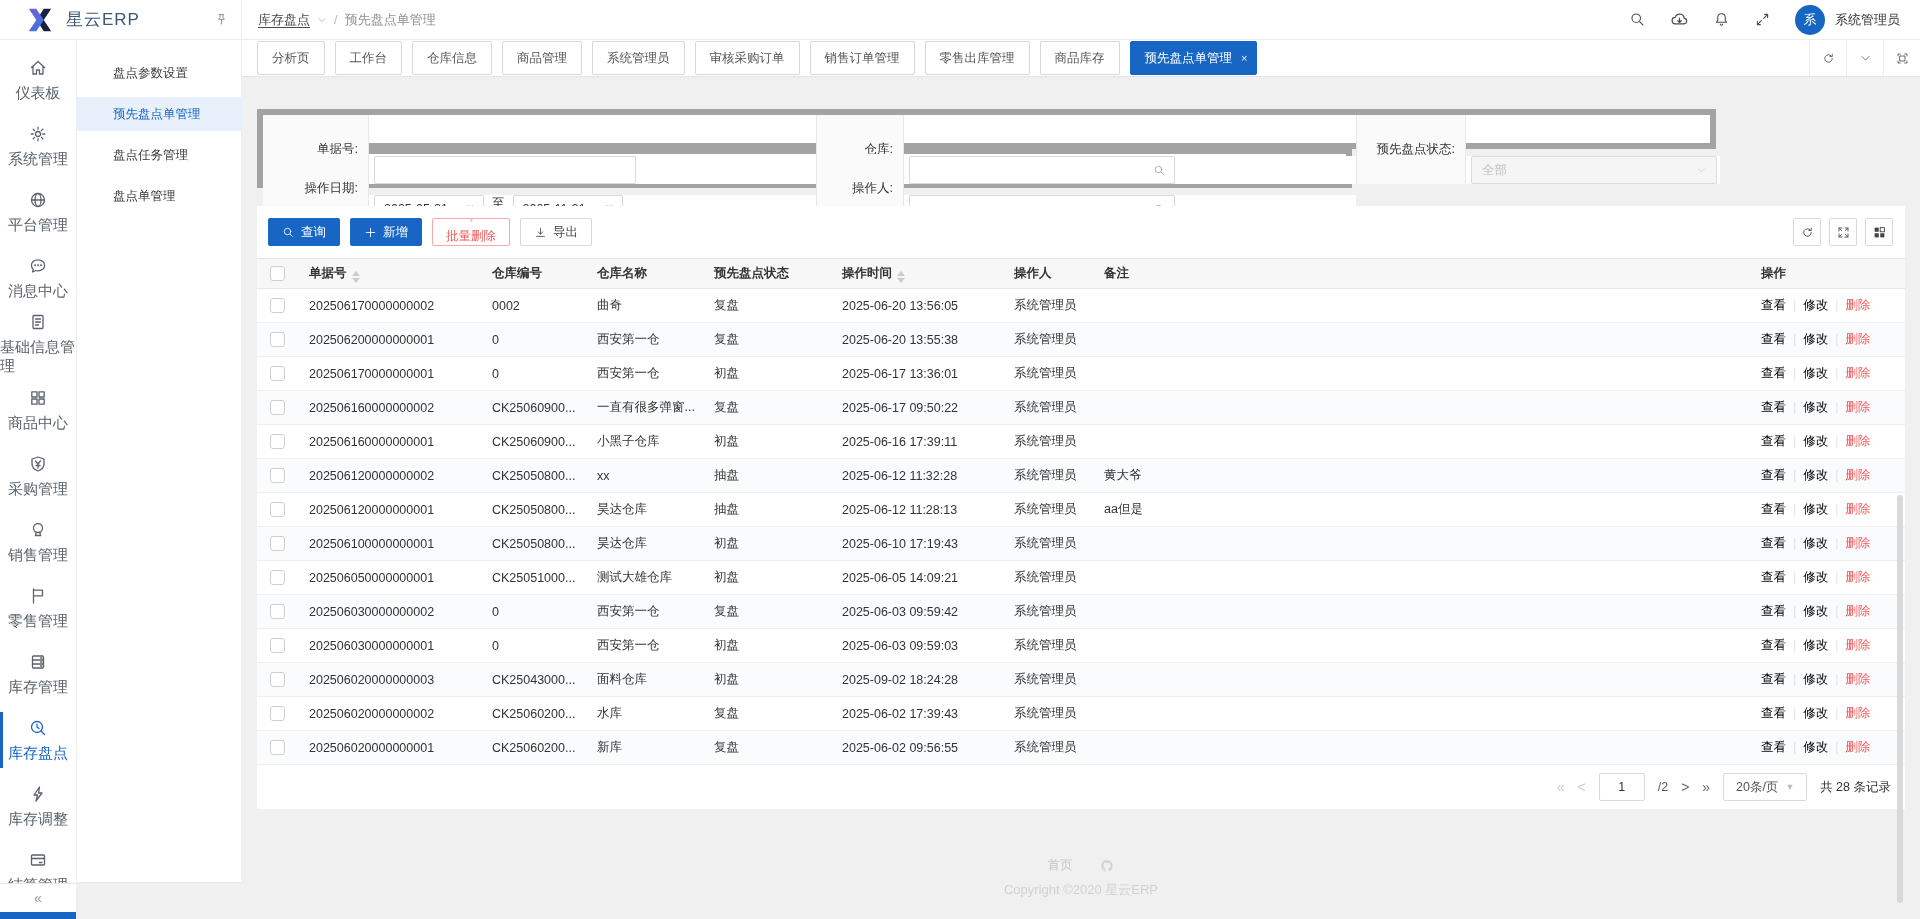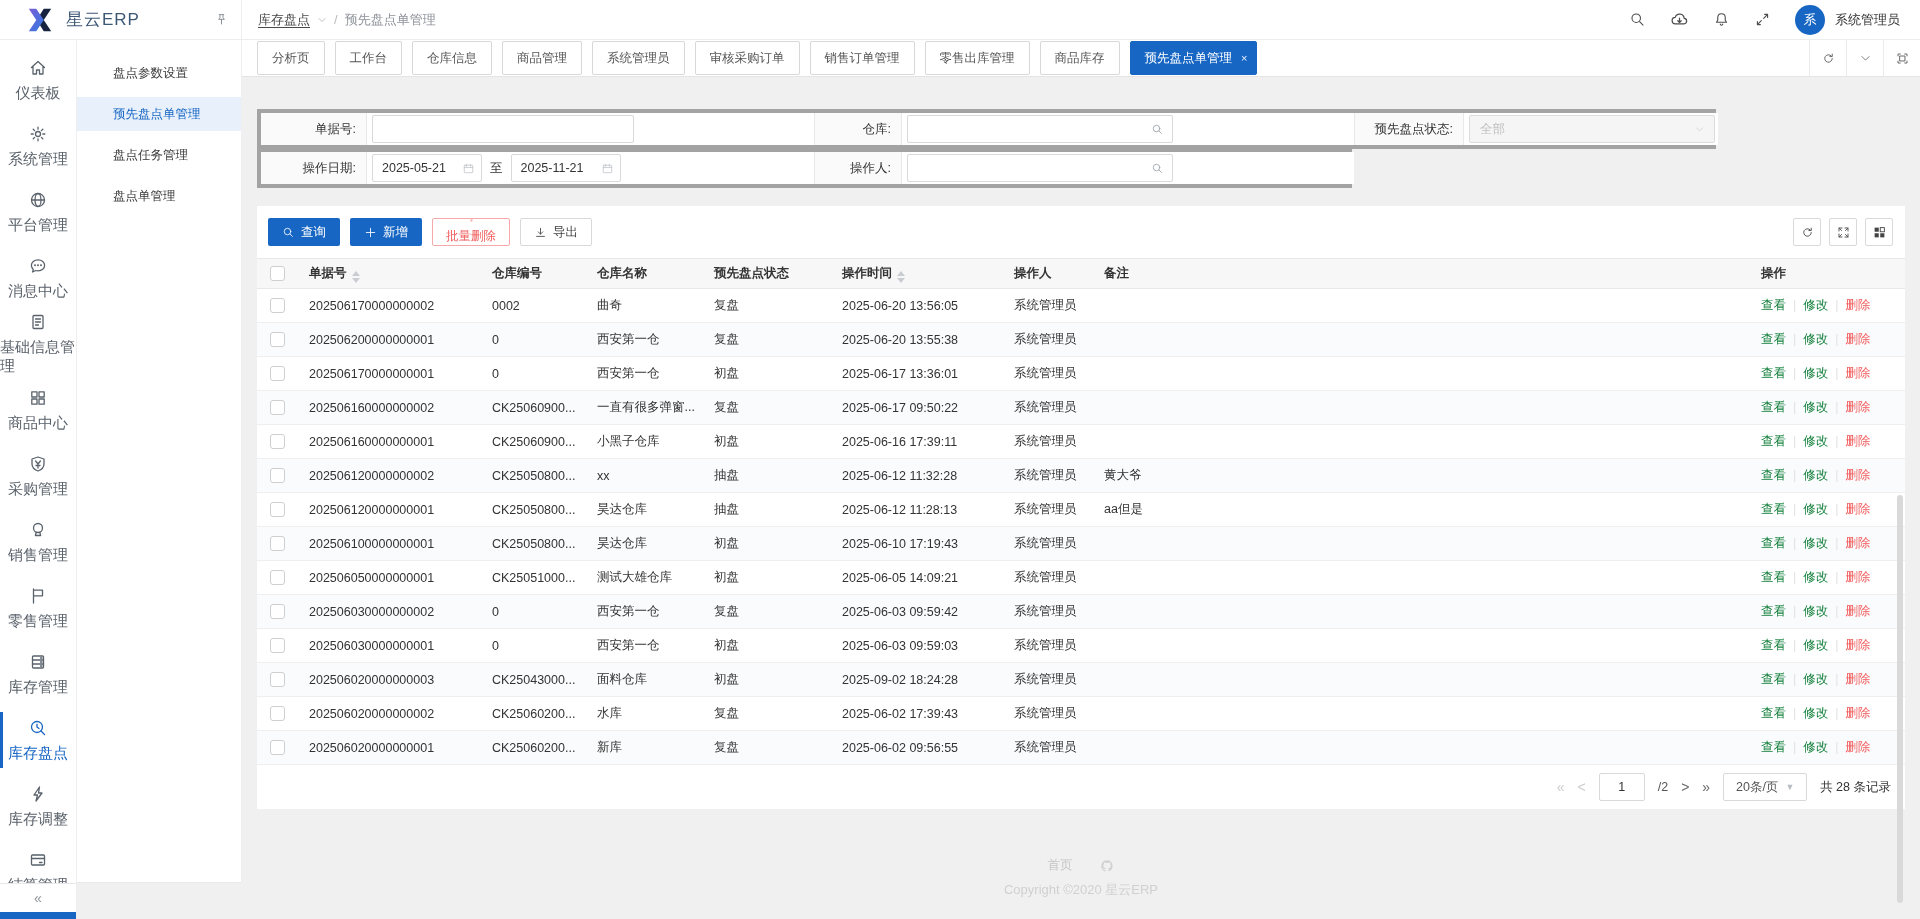--- a/index.html
+++ b/index.html
@@ -42,26 +42,26 @@
   .main { flex:1; display:flex; flex-direction:column; overflow:hidden; }
   .tabstrip { height:37px; background:#fff; border-bottom:1px solid #e4e4e4; display:flex; align-items:center; padding-left:15px; flex:none; }
   .tab { height:34px; display:inline-flex; align-items:center; padding:0 14px; margin-right:10px; border:1px solid #d8d8d8; border-radius:2px; background:#fff; color:#555; cursor:pointer; white-space:nowrap; }
   .tab.active { background:#1766c4; border-color:#1766c4; color:#fff; padding-right:9px; }
   .tab .tab-close { margin-left:9px; font-size:11px; opacity:.9; }
   .tab-tools { margin-left:auto; display:flex; height:100%; }
   .tab-tool { width:37px; height:100%; display:flex; align-items:center; justify-content:center; border-left:1px solid #ececec; color:#666; cursor:pointer; }
 
   
   .filter-area { margin:32px 15px 0 15px; }
-  .f-row { display:grid; background:#fff; border:4px solid #a3a3a3; height:40px; }
+  .f-row { display:grid; background:#fff; border:6px solid #a3a3a3; height:40px; }
   .f-row1 { grid-template-columns:106px 447px 88px 452px 110px 254px; width:1459px; }
   .f-row2 { grid-template-columns:106px 447px 88px 452px; width:1095px; margin-top:-1px; }
   .f-label { background:#fafafa; display:flex; align-items:center; justify-content:flex-end; padding-right:10px; color:#333; border-right:1px solid #e8e8e8; border-left:1px solid #e8e8e8; }
   .f-label:first-child { border-left:none; }
-  .f-field { display:flex; align-items:center; padding-left:5px; background:#fff; }
+  .f-field { display:flex; padding-left:5px; background:#fff;margin-top:41px; }
   .t-input { height:28px; border:1px solid #d9d9d9; border-radius:2px; background:#fff; position:relative; display:flex; align-items:center; }
   .in-bill { width:262px; }
   .in-wh { width:266px; }
   .in-search-icon { position:absolute; right:8px; color:#9aa0a6; }
   .in-date { width:110px; padding-left:9px; color:#333; }
   .cal-icon { position:absolute; right:6px; color:#c2c6cb; }
   .date-sep { margin:0 8px; color:#333; }
   .sel { width:246px; height:28px; border:1px solid #dcdcdc; border-radius:2px; background:#f5f5f5; color:#c0c0c0; display:flex; align-items:center; padding-left:10px; position:relative; }
   .sel-caret { position:absolute; right:9px; color:#c8c8c8; }
 
@@ -78,21 +78,21 @@
   table { width:1648px; table-layout:fixed; border-collapse:collapse; }
   thead th { height:30px; background:#f7f7f8; border-top:1px solid #e8e8e8; border-bottom:1px solid #e8e8e8; text-align:left; padding-left:12px; font-weight:bold; color:#333; }
   tbody td { height:34px; border-bottom:1px solid #efefef; padding-left:12px; color:#333; white-space:nowrap; overflow:hidden; text-overflow:ellipsis; }
   tbody tr:nth-child(even) { background:#fafbfc; }
   .cell-check { text-align:center; padding-left:0 !important; }
   .checkbox { display:inline-block; width:15px; height:15px; border:1px solid #cfcfcf; border-radius:3px; background:#fff; vertical-align:middle; cursor:pointer; }
   .sorter { display:inline-flex; flex-direction:column; gap:2px; margin-left:5px; vertical-align:1px; }
   .car-up { width:0; height:0; border-left:4px solid transparent; border-right:4px solid transparent; border-bottom:5px solid #c9ccd1; }
   .car-dn { width:0; height:0; border-left:4px solid transparent; border-right:4px solid transparent; border-top:5px solid #c9ccd1; }
   .act-link { cursor:pointer; }
-  .act-view,.act-edit { color:#15803d; }
+  .act-view,.act-edit { color:#000000; }
   .act-del { color:#f25b5c; }
   .act-sep { color:#e3e3e3; margin:0 7px; }
 
   .vscroll { position:absolute; right:2px; top:289px; width:6px; height:408px; background:#d9d9d9; border-radius:3px; }
 
   
   .pager { height:44px; display:flex; align-items:center; justify-content:flex-end; gap:13px; padding-right:14px; }
   .pg-nav { color:#666; font-size:14px; cursor:pointer; }
   .pg-nav.disabled { color:#ccc; }
   .pg-cur { width:46px; height:28px; border:1px solid #d9d9d9; border-radius:2px; display:flex; align-items:center; justify-content:center; background:#fff; }

